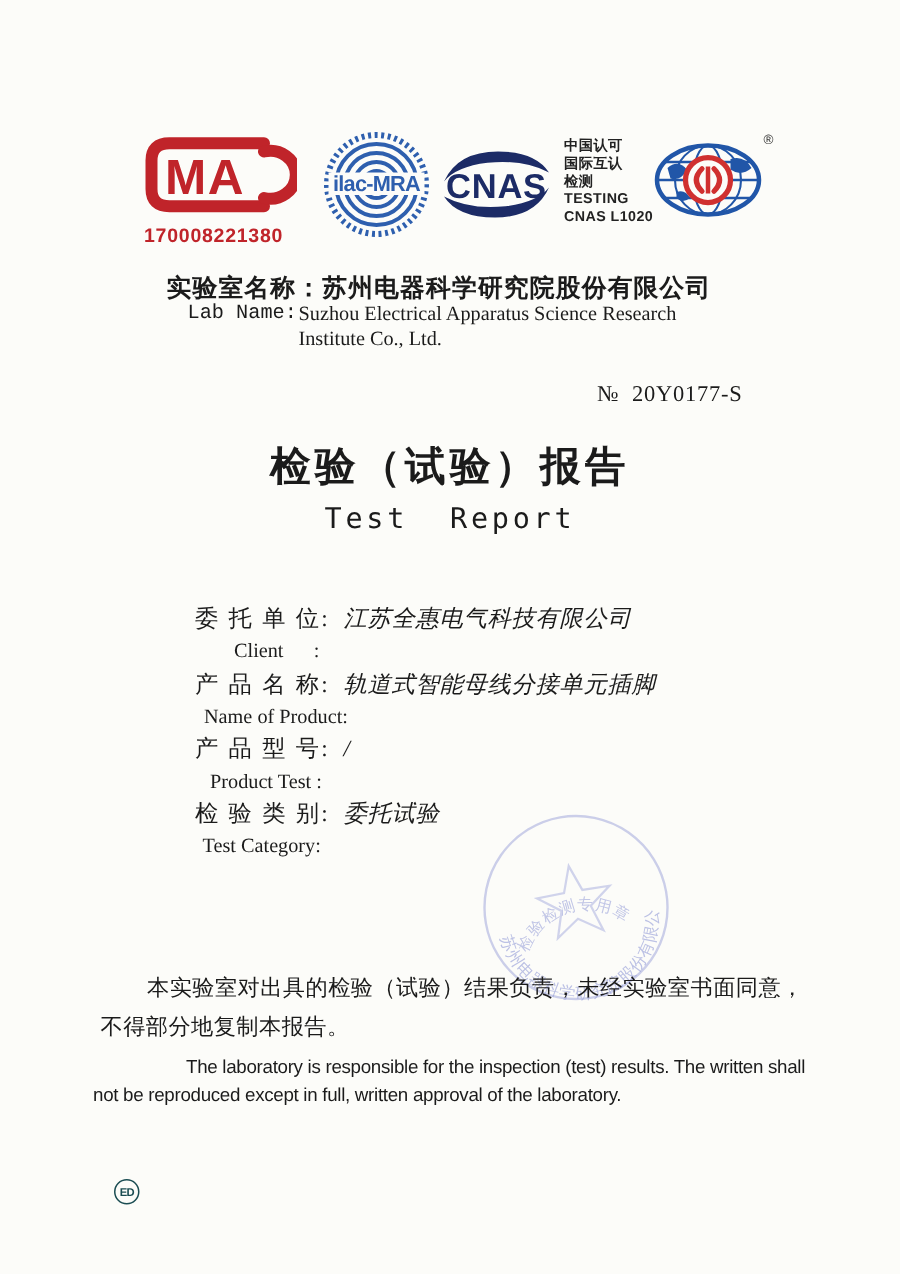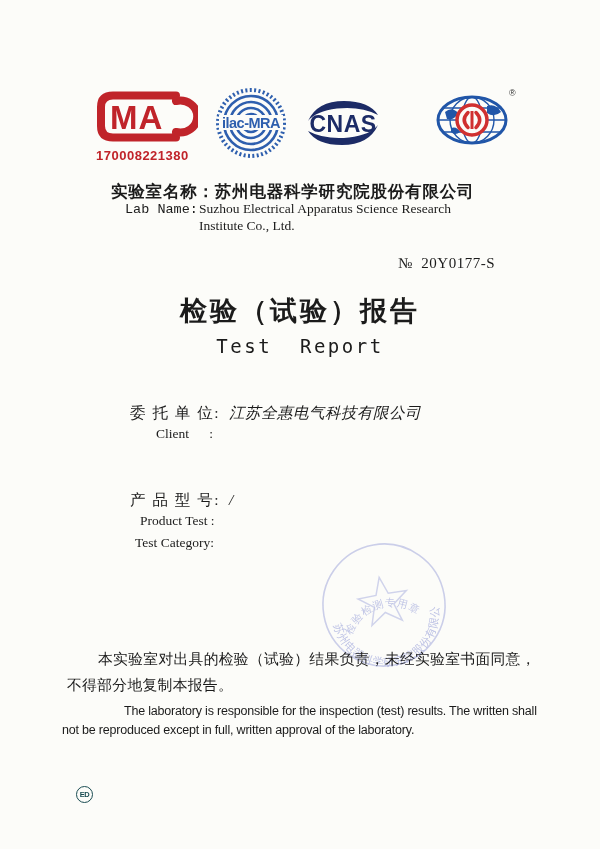--- a/index.html
+++ b/index.html
@@ -6,21 +6,21 @@
   .page {
     position:relative; width:600px; height:849px; margin:0 auto;
     background:#fcfcf9; overflow:hidden; color:#1b1b1b;
     font-family:"Liberation Sans", sans-serif;
   }
   
   .cma-wrap { position:absolute; left:96px; top:90px; width:104px; }
   .cma-number { font-weight:bold; color:#c0242a; font-size:13px; letter-spacing:0.5px; margin-top:1px;
                 font-family:"Liberation Sans", sans-serif; }
   .ilac-wrap { position:absolute; left:215px; top:87px; }
-  .cnas-wrap { position:absolute; left:304px; top:97px; }
+  .cnas-wrap { position:absolute; left:292px; top:97px; }
   .acc-text { position:absolute; left:376px; top:92px; font-size:9.5px; font-weight:bold;
               line-height:11.8px; color:#222; letter-spacing:0.3px; }
   .globe-wrap { position:absolute; left:435px; top:94px; }
   .globe-reg { position:absolute; left:509px; top:88px; font-size:9px; color:#333; }
   
   .lab-zh { position:absolute; left:111px; top:181px; font-size:16.5px; font-weight:bold;
             letter-spacing:0.8px; white-space:pre; }
   .lab-en-label { position:absolute; left:125px; top:202px; font-family:Liberation Mono, monospace;
                   font-size:13.5px; }
   .lab-en-1 { position:absolute; left:199px; top:201px; font-family:"Liberation Serif",serif;
@@ -88,20 +88,27 @@
   </div>
 
   <div class="cnas-wrap">
     <svg width="78" height="52" viewBox="0 0 78 52">
       <path d="M 4 24 Q 13 4 40 4 Q 65 4 74 18 Q 57 9 33 11.5 Q 12 14 4 24 Z" fill="#1c2b66"></path>
       <path d="M 74 28 Q 65 48 38 48 Q 13 48 4 34 Q 21 43 45 40.5 Q 66 38 74 28 Z" fill="#1c2b66"></path>
       <text x="39" y="35" text-anchor="middle" font-size="23" font-weight="bold" fill="#1c2b66" font-family="Liberation Sans, sans-serif" letter-spacing="0.5">CNAS</text>
     </svg>
   </div>
 
+  <div class="acc-text">
+    <div>中国认可</div>
+    <div>国际互认</div>
+    <div>检测</div>
+    <div>TESTING</div>
+    <div>CNAS L1020</div>
+  </div>
 
   <div class="globe-wrap">
     <svg width="76" height="54" viewBox="0 0 76 54">
       <ellipse cx="37" cy="26" rx="34" ry="23" fill="none" stroke="#2156a8" stroke-width="3"></ellipse>
       <line x1="7" y1="14" x2="67" y2="14" stroke="#2156a8" stroke-width="1.6"></line>
       <line x1="3" y1="26" x2="71" y2="26" stroke="#2156a8" stroke-width="1.6"></line>
       <line x1="7" y1="38" x2="67" y2="38" stroke="#2156a8" stroke-width="1.6"></line>
       <ellipse cx="37" cy="26" rx="22" ry="23" fill="none" stroke="#2156a8" stroke-width="1.4"></ellipse>
       <ellipse cx="37" cy="26" rx="10" ry="23" fill="none" stroke="#2156a8" stroke-width="1.4"></ellipse>
       <path d="M 10 18 q 7 -6 13 1 q -4 8 -11 6 z" fill="#2156a8"></path>
@@ -123,27 +130,32 @@
   <div class="report-no">№  20Y0177-S</div>
 
   <div class="title-zh">检验（试验）报告</div>
   <div class="title-en">Test  Report</div>
 
   <div class="field" style="top:402px">
     <div class="f-zh"><span class="f-label">委 托 单 位:</span><span class="f-value">江苏全惠电气科技有限公司</span></div>
     <div class="f-en" style="padding-left:26px">Client      :</div>
   </div>
 
+  <div class="field" style="top:446px">
+    <div class="f-zh"><span class="f-label">产 品 名 称:</span><span class="f-value">轨道式智能母线分接单元插脚</span></div>
+    <div class="f-en" style="padding-left:6px">Name of Product:</div>
+  </div>
 
   <div class="field" style="top:489px">
     <div class="f-zh"><span class="f-label">产 品 型 号:</span><span class="f-value">/</span></div>
     <div class="f-en" style="padding-left:10px">Product Test :</div>
   </div>
 
   <div class="field" style="top:532px">
+    <div class="f-zh"><span class="f-label">检 验 类 别:</span><span class="f-value">委托试验</span></div>
     <div class="f-en" style="padding-left:5px">Test Category:</div>
   </div>
 
   <div class="stamp">
     <svg width="132" height="132" viewBox="0 0 132 132">
       <defs>
         <path id="arcTop" d="M 13 74 A 53 53 0 1 0 119 74" fill="none"></path>
         <path id="arcBot" d="M 28 92 A 42 42 0 0 1 104 92" fill="none"></path>
       </defs>
       <circle cx="66" cy="66" r="61" fill="none" stroke="#8992d4" stroke-width="1.6" opacity="0.5"></circle>

